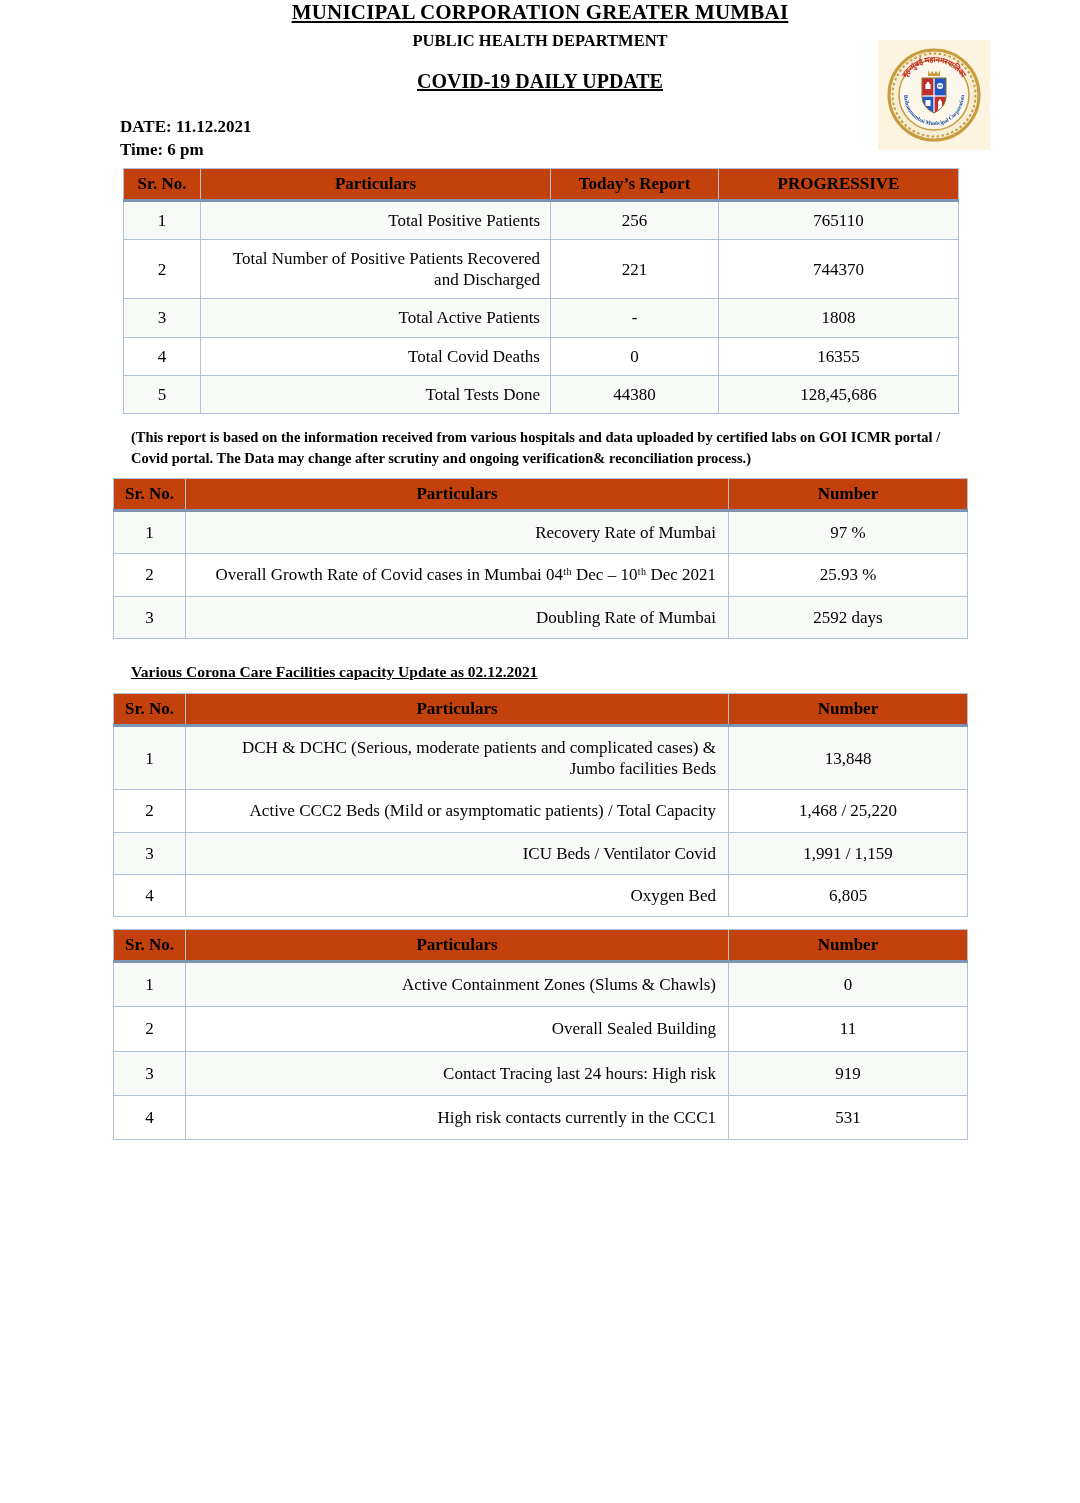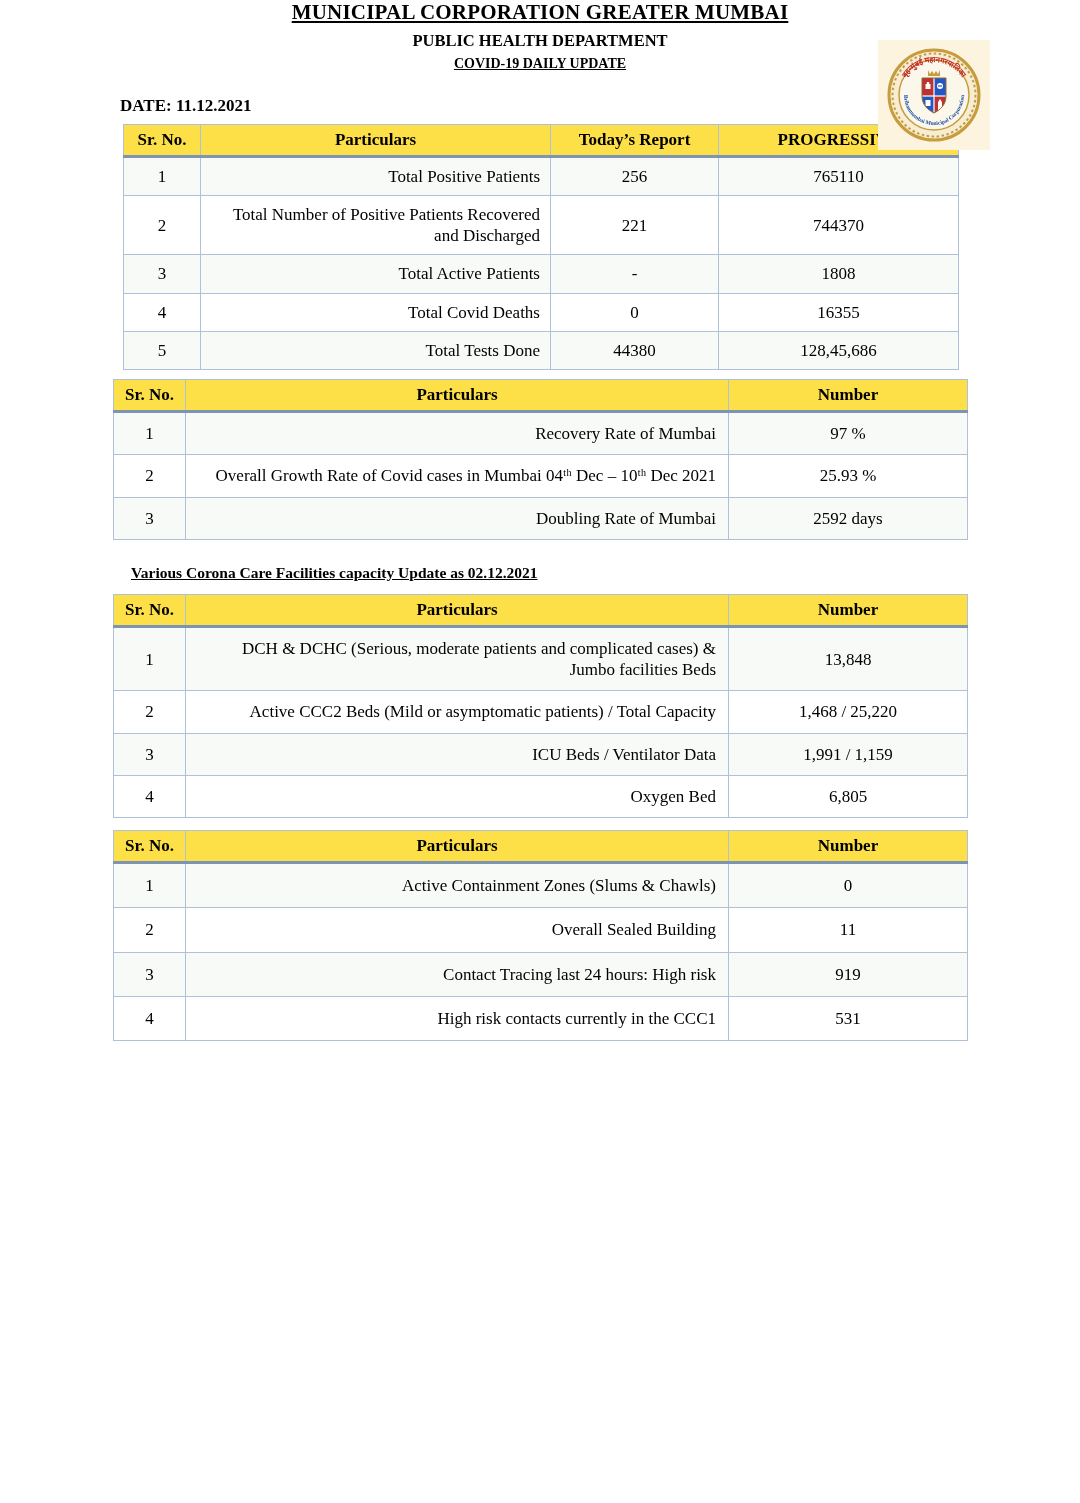--- a/index.html
+++ b/index.html
@@ -4,30 +4,30 @@
 <style>
   html,body{margin:0;padding:0;background:#fff;}
   body{width:1080px;height:1503px;overflow:hidden;
        font-family:"Liberation Serif","DejaVu Serif",serif;color:#000;}
   .page{position:relative;width:1080px;height:1503px;background:#fff;}
 
   
   .titles{text-align:center;line-height:1.18;}
   .title-main{font-size:21px;font-weight:bold;text-decoration:underline;letter-spacing:.2px;}
   .title-dept{font-size:16.5px;font-weight:bold;margin-top:6px;}
-  .title-covid{font-size:14px;font-weight:bold;text-decoration:underline;margin-top:6px;}
+  .title-covid{font-size:20px;font-weight:bold;text-decoration:underline;margin-top:20px;}
   .title-area{font-size:17px;font-weight:bold;text-decoration:underline;margin-top:17px;}
   .meta{margin:22px 0 0 120px;font-size:17px;font-weight:bold;line-height:1.35;}
 
   
   .logo{position:absolute;top:40px;left:878px;width:112px;height:110px;}
 
   
   table.tbl{border-collapse:collapse;table-layout:fixed;font-size:17px;}
-  .tbl th{background:#fde047;font-weight:bold;font-size:17px;text-align:center;
+  .tbl th{background:#c2410c;font-weight:bold;font-size:17px;text-align:center;
           vertical-align:middle;padding:5px 4px;
           border:1px solid #AFC0D8;border-bottom:3px solid #7D94B5;}
   .tbl td{border:1px solid #AFC0D8;padding:8px 10px;text-align:center;vertical-align:middle;
           line-height:1.25;}
   .tbl tbody tr:nth-child(odd) td{background:#F8FAF8;}
   .tbl-4col td:nth-child(2), .tbl-3col td:nth-child(2){text-align:right;}
   .tbl-daily{width:835px;margin:6px 0 0 123px;}
   .tbl-wide{width:854px;margin-left:113px;}
   .tbl-rates{margin-top:9px;}
   .tbl-rates td, .tbl-fac td{padding:10px 12px;}
@@ -89,20 +89,21 @@
   </div>
 
   <div class="titles">
     <div class="title-main">MUNICIPAL CORPORATION GREATER MUMBAI</div>
     <div class="title-dept">PUBLIC HEALTH DEPARTMENT</div>
     <div class="title-covid">COVID-19 DAILY UPDATE</div>
   </div>
 
   <div class="meta">
     <div>DATE: 11.12.2021</div>
+    <div>Time: 6 pm</div>
   </div>
 
   <table class="tbl tbl-4col tbl-daily">
     <colgroup>
         <col style="width:77px">
         <col style="width:350px">
         <col style="width:168px">
         <col style="width:240px">
       </colgroup>
   <thead>
@@ -140,20 +141,21 @@
         </tr>
         <tr>
           <td>5</td>
           <td>Total Tests Done</td>
           <td>44380</td>
           <td>128,45,686</td>
         </tr>
       </tbody>
     </table>
 
+  <p class="note">(This report is based on the information received from various hospitals and data uploaded by certified labs on GOI ICMR portal / Covid portal. The Data may change after scrutiny and ongoing verification&amp; reconciliation process.)</p>
 
   <table class="tbl tbl-3col tbl-wide tbl-rates">
     <colgroup>
         <col style="width:72px">
         <col style="width:543px">
         <col style="width:239px">
       </colgroup>
   <thead>
         <tr>
           <th>Sr. No.</th>
@@ -201,21 +203,21 @@
           <td>DCH &amp; DCHC (Serious, moderate patients and complicated cases) &amp; Jumbo facilities Beds</td>
           <td>13,848</td>
         </tr>
         <tr>
           <td>2</td>
           <td>Active CCC2 Beds (Mild or asymptomatic patients) / Total Capacity</td>
           <td>1,468 / 25,220</td>
         </tr>
         <tr>
           <td>3</td>
-          <td>ICU Beds / Ventilator Data</td>
+          <td>ICU Beds / Ventilator Covid</td>
           <td>1,991 / 1,159</td>
         </tr>
         <tr>
           <td>4</td>
           <td>Oxygen Bed</td>
           <td>6,805</td>
         </tr>
       </tbody>
     </table>
 

